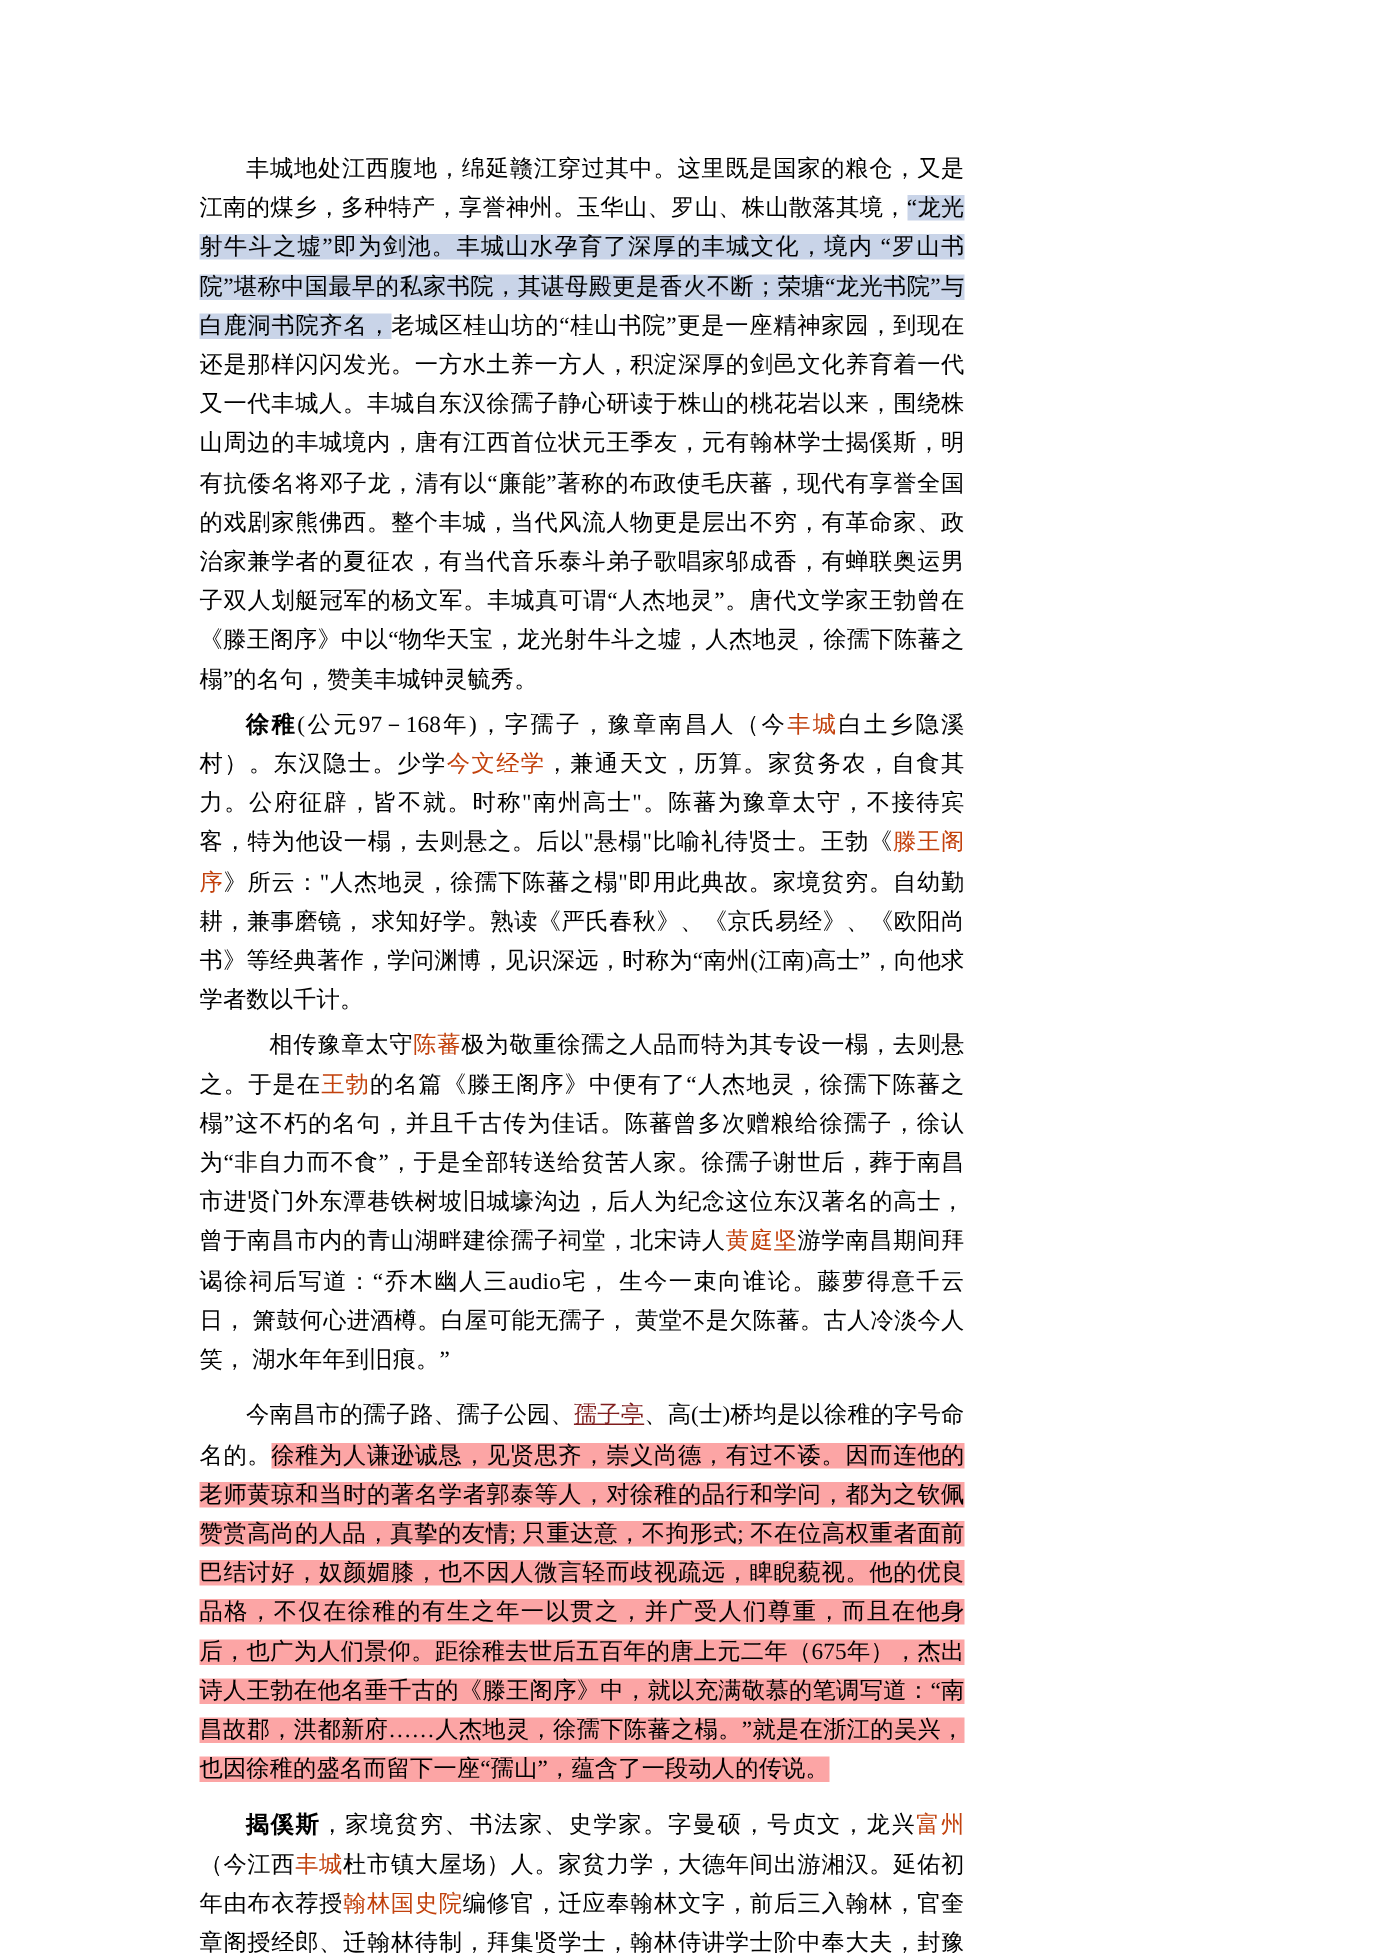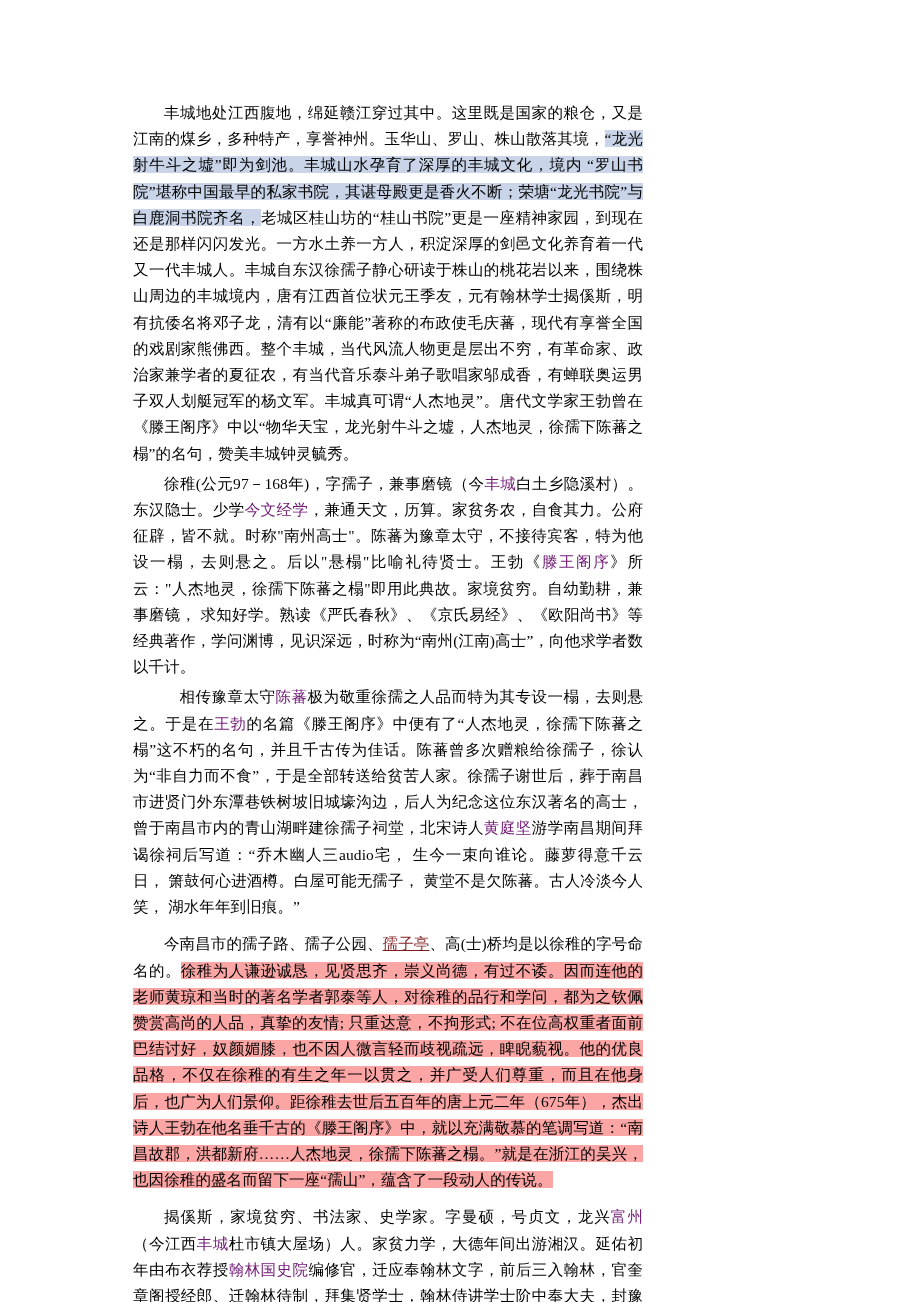--- a/index.html
+++ b/index.html
@@ -25,31 +25,31 @@
     margin: 0 0 0 0;
     font-size: 15.5px;
     line-height: 26.2px;
     text-align: justify;
     text-justify: inter-ideograph;
     letter-spacing: 0.1px;
   }
   .indent2 { text-indent: 2em; }
   .indent3 { text-indent: 3em; }
   .lnk {
-    color: #701a75;
+    color: #c2410c;
     text-decoration: none;
   }
   .lnk-u {
     color: #7f1d1d;
     text-decoration: underline;
   }
   .hl-blue {
     background: #c9d4e8;
   }
-  .b { font-weight: normal; }
+  .b { font-weight: bold; }
   .gap { height: 11px; }
   .gap-s { height: 4px; }
   .block-orange {
     background: #fca5a5;
     display: inline;
     box-decoration-break: clone;
     -webkit-box-decoration-break: clone;
   }
 </style>
 </head>
@@ -57,21 +57,21 @@
 
 <div class="page">
 
   <p class="indent2">
     <span>丰城地处江西腹地，绵延赣江穿过其中。这里既是国家的粮仓，又是江南的煤乡，多种特产，享誉神州。玉华山、罗山、株山散落其境，</span><span class="hl-blue">“龙光射牛斗之墟”即为剑池。丰城山水孕育了深厚的丰城文化，境内 “罗山书院”堪称中国最早的私家书院，其谌母殿更是香火不断；荣塘“龙光书院”与白鹿洞书院齐名，</span><span>老城区桂山坊的“桂山书院”更是一座精神家园，到现在还是那样闪闪发光。一方水土养一方人，积淀深厚的剑邑文化养育着一代又一代丰城人。丰城自东汉徐孺子静心研读于株山的桃花岩以来，围绕株山周边的丰城境内，唐有江西首位状元王季友，元有翰林学士揭傒斯，明有抗倭名将邓子龙，清有以“廉能”著称的布政使毛庆蕃，现代有享誉全国的戏剧家熊佛西。整个丰城，当代风流人物更是层出不穷，有革命家、政治家兼学者的夏征农，有当代音乐泰斗弟子歌唱家邬成香，有蝉联奥运男子双人划艇冠军的杨文军。丰城真可谓“人杰地灵”。</span><span>唐代文学家王勃曾在《滕王阁序》中以“物华天宝，龙光射牛斗之墟，人杰地灵，徐孺下陈蕃之榻”的名句，赞美丰城钟灵毓秀。</span>
   </p>
 
   <div class="gap-s"></div>
 
   <p class="indent2">
-    <span class="b">徐稚</span><span>(公元97－168年)，字孺子，兼事磨镜（今</span><span class="lnk">丰城</span><span>白土乡隐溪村）。东汉隐士。少学</span><span class="lnk">今文经学</span><span>，兼通天文，历算。家贫务农，自食其力。公府征辟，皆不就。时称"南州高士"。陈蕃为豫章太守，不接待宾客，特为他设一榻，去则悬之。后以"悬榻"比喻礼待贤士。王勃《</span><span class="lnk">滕王阁序</span><span>》所云："人杰地灵，徐孺下陈蕃之榻"即用此典故。家境贫穷。自幼勤耕，兼事磨镜，  求知好学。熟读《严氏春秋》、《京氏易经》、《欧阳尚书》等经典著作，学问渊博，见识深远，时称为“南州(江南)高士”，向他求学者数以千计。</span>
+    <span class="b">徐稚</span><span>(公元97－168年)，字孺子，豫章南昌人（今</span><span class="lnk">丰城</span><span>白土乡隐溪村）。东汉隐士。少学</span><span class="lnk">今文经学</span><span>，兼通天文，历算。家贫务农，自食其力。公府征辟，皆不就。时称"南州高士"。陈蕃为豫章太守，不接待宾客，特为他设一榻，去则悬之。后以"悬榻"比喻礼待贤士。王勃《</span><span class="lnk">滕王阁序</span><span>》所云："人杰地灵，徐孺下陈蕃之榻"即用此典故。家境贫穷。自幼勤耕，兼事磨镜，  求知好学。熟读《严氏春秋》、《京氏易经》、《欧阳尚书》等经典著作，学问渊博，见识深远，时称为“南州(江南)高士”，向他求学者数以千计。</span>
   </p>
 
   <div class="gap-s"></div>
 
 
   <p class="indent3">
     <span>相传豫章太守</span><span class="lnk">陈蕃</span><span>极为敬重徐孺之人品而特为其专设一榻，去则悬之。于是在</span><span class="lnk">王勃</span><span>的名篇《滕王阁序》中便有了“人杰地灵，徐孺下陈蕃之榻”这不朽的名句，并且千古传为佳话。陈蕃曾多次赠粮给徐孺子，徐认为“非自力而不食”，于是全部转送给贫苦人家。徐孺子谢世后，葬于南昌市进贤门外东潭巷铁树坡旧城壕沟边，后人为纪念这位东汉著名的高士，曾于南昌市内的青山湖畔建徐孺子祠堂，北宋诗人</span><span class="lnk">黄庭坚</span><span>游学南昌期间拜谒徐祠后写道：“乔木幽人三audio宅，  生今一束向谁论。藤萝得意千云日，  箫鼓何心进酒樽。白屋可能无孺子，  黄堂不是欠陈蕃。古人冷淡今人笑，  湖水年年到旧痕。”</span>
   </p>
 
   <div class="gap"></div>

